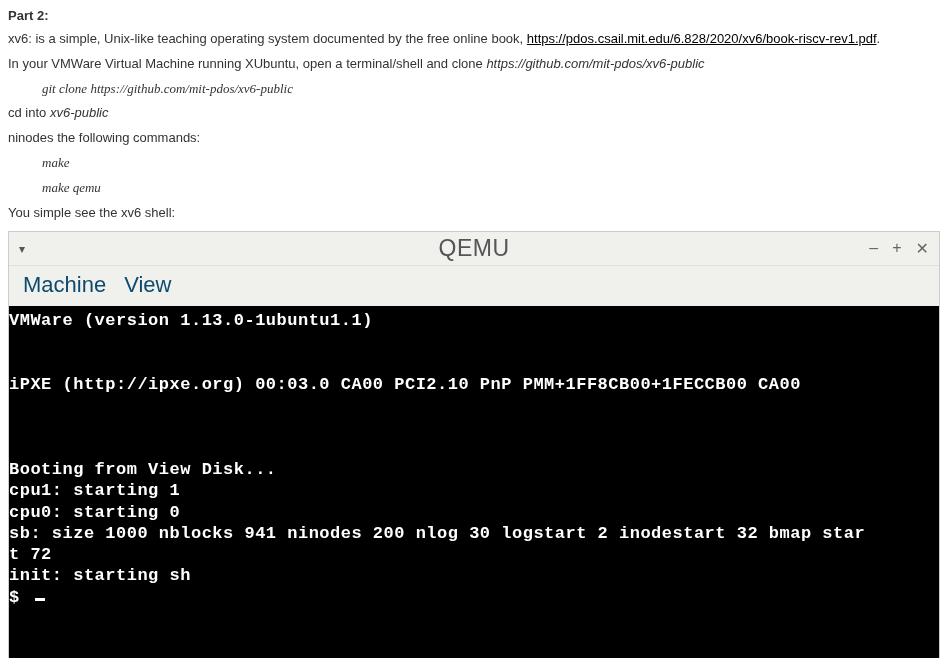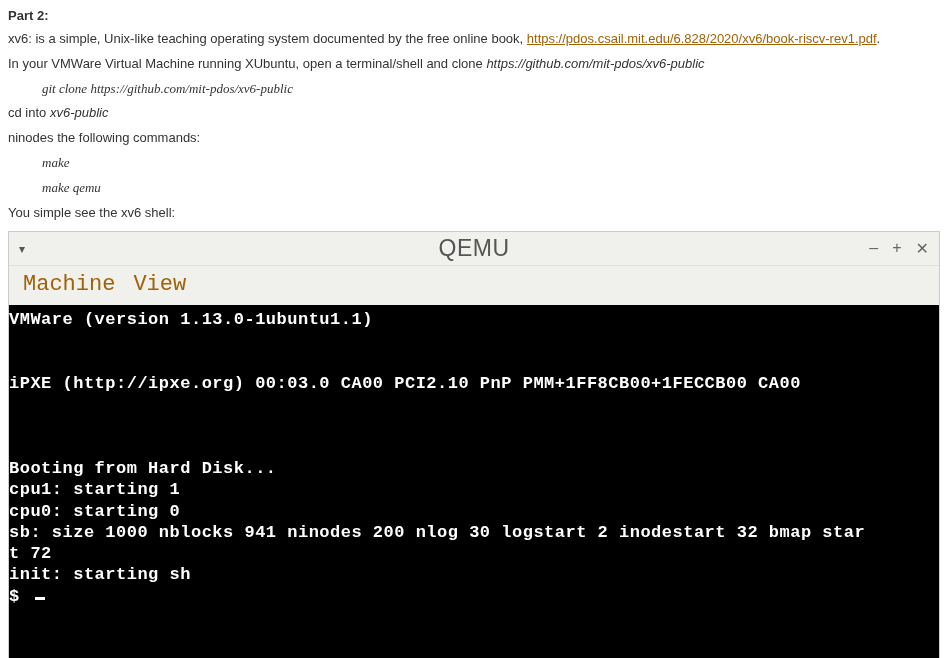--- a/index.html
+++ b/index.html
@@ -19,21 +19,21 @@
       font-weight: bold;
       font-size: 13px;
       margin-bottom: 6px;
     }
     .para {
       font-size: 13px;
       line-height: 1.6;
       margin-bottom: 4px;
     }
     .link {
-      color: #a16207;
+      color: #000000;
       text-decoration: underline;
     }
     .italic {
       font-style: italic;
     }
     .indent {
       padding-left: 34px;
       font-family: Liberation Serif, serif;
     }
     .qemu-window {
@@ -73,23 +73,22 @@
       color: #666;
     }
     .titlebar-controls span {
       cursor: pointer;
     }
     .menubar {
       display: flex;
       gap: 18px;
       padding: 6px 18px 8px 14px;
       font-size: 22px;
-      color: #a16207;
+      color: #0c4a6e;
       background: #f0f0ed;
-      font-family: Liberation Mono, monospace;
     }
     .terminal {
       background: #000;
       color: #fff;
       font-family: 'Courier New', Courier, monospace;
       font-size: 17px;
       font-weight: bold;
       line-height: 1.25;
       padding: 4px 0 60px 0;
       white-space: pre;
@@ -146,20 +145,20 @@
     <span>Machine</span>
     <span>View</span>
   </div>
   <div class="terminal"><span>VMWare (version 1.13.0-1ubuntu1.1)</span>
 <span></span>
 <span></span>
 <span>iPXE (http://ipxe.org) 00:03.0 CA00 PCI2.10 PnP PMM+1FF8CB00+1FECCB00 CA00</span>
 <span></span>
 <span></span>
 <span></span>
-<span>Booting from Hard Disk...</span>
+<span>Booting from View Disk...</span>
 <span>cpu1: starting 1</span>
 <span>cpu0: starting 0</span>
 <span>sb: size 1000 nblocks 941 ninodes 200 nlog 30 logstart 2 inodestart 32 bmap star</span>
 <span>t 72</span>
 <span>init: starting sh</span>
 <span>$ </span><span class="cursor"></span></div>
 </div>
 
 </body></html>

